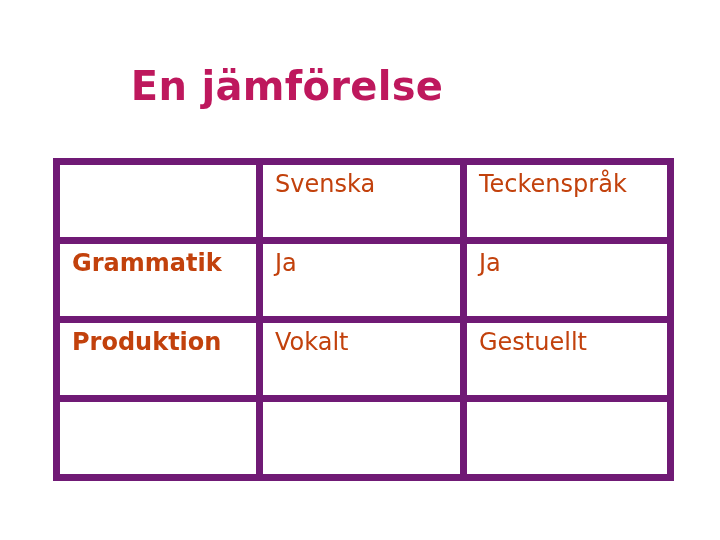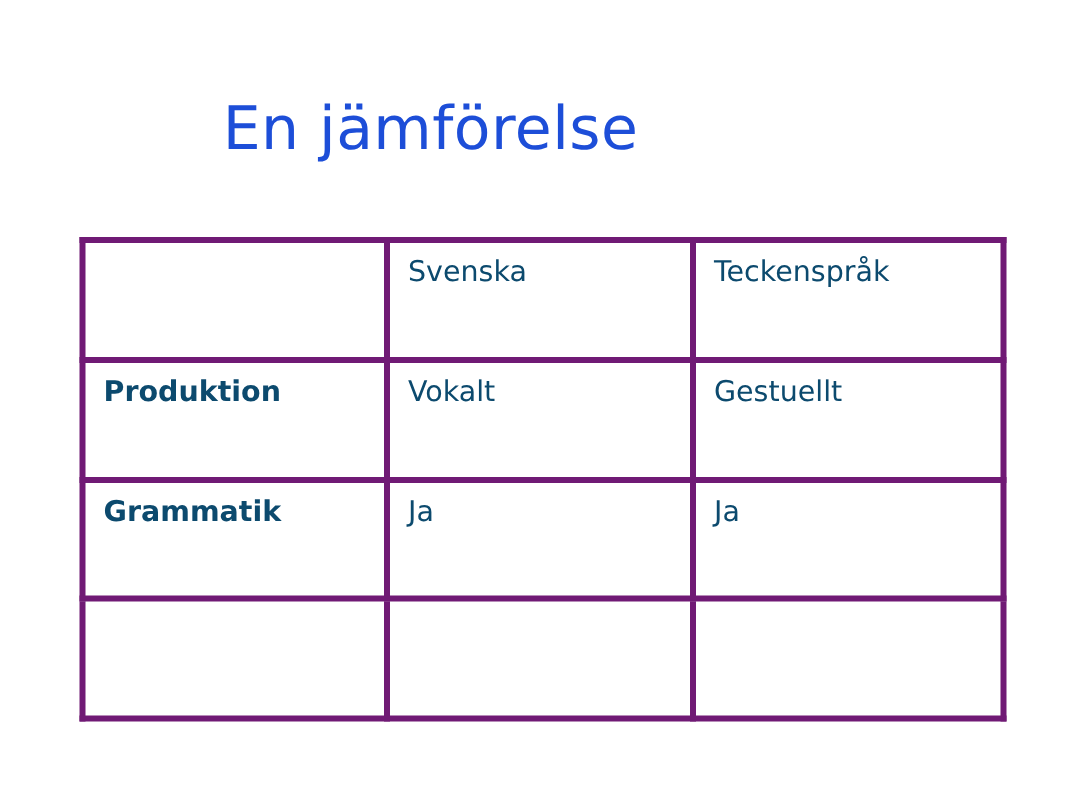--- a/index.html
+++ b/index.html
@@ -24,23 +24,23 @@
 
   
   .slide-title {
     position: absolute;
     left: 0;
     top: 62px;
     width: 574px;
     text-align: center;
     font-family: "DejaVu Sans", sans-serif;
     font-size: 40px;
-    font-weight: 400;
+    font-weight: 700;
     line-height: 48px;
-    color: #1d4ed8;
+    color: #be185d;
     letter-spacing: 0.3px;
     white-space: nowrap;
   }
 
   
   .cmp-table {
     position: absolute;
     left: 53px;
     top: 158px;
     width: 614px;
@@ -51,27 +51,27 @@
     background: #ffffff;
   }
 
   .cmp-table col.c1 { width: 203px; }
   .cmp-table col.c2 { width: 204px; }
   .cmp-table col.c3 { width: 207px; }
 
   .cmp-table tr { height: 64px; }
 
   .cmp-table td {
-    border: 4px solid #701a75;
+    border: 7px solid #701a75;
     vertical-align: top;
     padding: 6px 0 0 12px;
     font-family: "DejaVu Sans", sans-serif;
-    font-size: 19px;
+    font-size: 24px;
     line-height: 26px;
-    color: #0c4a6e;
+    color: #c2410c;
     font-weight: 400;
     white-space: nowrap;
     overflow: hidden;
   }
 
   .cmp-table td.rowlabel {
     font-weight: 700;
   }
 
   .cmp-table td.empty {
@@ -92,29 +92,29 @@
       <col class="c3">
     </colgroup>
     <tbody>
       <tr>
         <td class="empty"></td>
         <td>Svenska</td>
         <td>Teckenspråk</td>
       </tr>
 
       <tr>
+        <td class="rowlabel">Grammatik</td>
+        <td>Ja</td>
+        <td>Ja</td>
+      </tr>
+
+      <tr>
         <td class="rowlabel">Produktion</td>
         <td>Vokalt</td>
         <td>Gestuellt</td>
-      </tr>
-
-      <tr>
-        <td class="rowlabel">Grammatik</td>
-        <td>Ja</td>
-        <td>Ja</td>
       </tr>
 
 
       <tr>
         <td class="rowlabel empty"></td>
         <td class="empty"></td>
         <td class="empty"></td>
       </tr>
     </tbody>
   </table>

